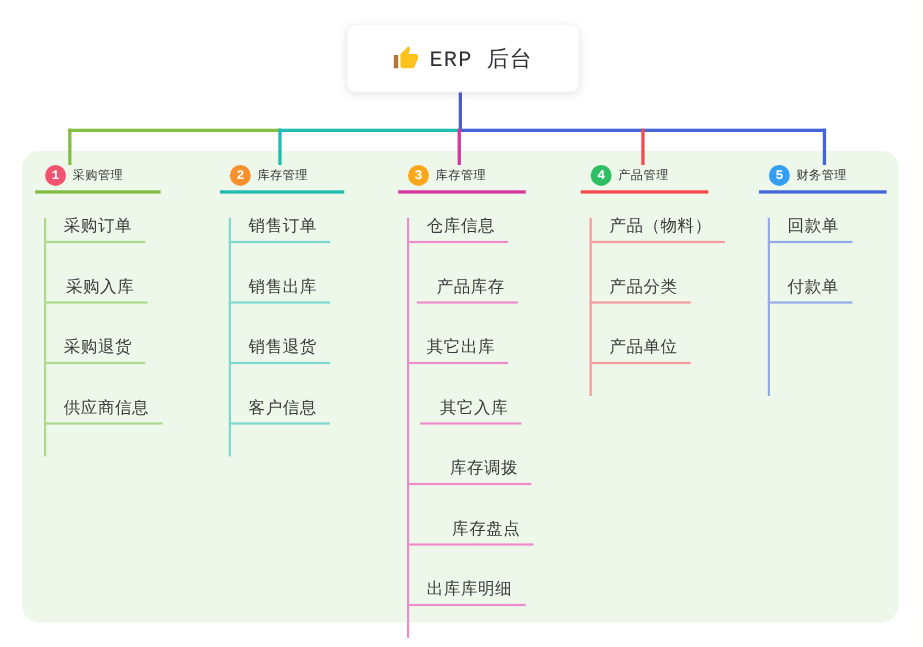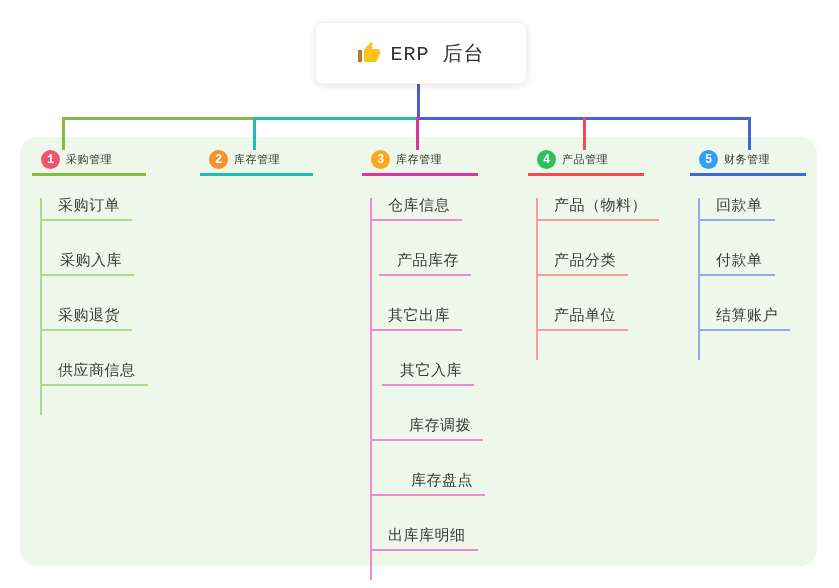--- a/index.html
+++ b/index.html
@@ -82,20 +82,27 @@
           <div class="child" style="border-bottom-color: rgb(172, 217, 140); padding-left: 20px;">采购入库</div>
           <div class="child" style="border-bottom-color: rgb(172, 217, 140);">采购退货</div>
           <div class="child" style="border-bottom-color: rgb(172, 217, 140);">供应商信息</div>
         </div>
       </div>
       <div class="branch" style="left: 200px; top: 146px;">
         <div class="branch-title" style="width: 113px; border-bottom-color: rgb(33, 188, 178);">
           <span class="badge" style="background: rgb(247, 144, 45);">2</span>
           <span class="branch-label">库存管理</span>
         </div>
+        <div class="children">
+          <div class="vline" style="background: rgb(127, 216, 208); height: 217px;"></div>
+          <div class="child first" style="border-bottom-color: rgb(127, 216, 208);">销售订单</div>
+          <div class="child" style="border-bottom-color: rgb(127, 216, 208);">销售出库</div>
+          <div class="child" style="border-bottom-color: rgb(127, 216, 208);">销售退货</div>
+          <div class="child" style="border-bottom-color: rgb(127, 216, 208);">客户信息</div>
+        </div>
       </div>
       <div class="branch" style="left: 362px; top: 146px;">
         <div class="branch-title" style="width: 116px; border-bottom-color: rgb(216, 53, 158);">
           <span class="badge" style="background: rgb(251, 167, 27);">3</span>
           <span class="branch-label">库存管理</span>
         </div>
         <div class="children">
           <div class="vline" style="background: rgb(238, 140, 203); height: 382px;"></div>
           <div class="child first" style="border-bottom-color: rgb(238, 140, 203);">仓库信息</div>
           <div class="child" style="border-bottom-color: rgb(238, 140, 203); margin-left: 17px;">产品库存</div>
@@ -120,18 +127,17 @@
       </div>
       <div class="branch" style="left: 690px; top: 146px;">
         <div class="branch-title" style="width: 116px; border-bottom-color: rgb(68, 101, 216);">
           <span class="badge" style="background: rgb(51, 159, 244);">5</span>
           <span class="branch-label">财务管理</span>
         </div>
         <div class="children">
           <div class="vline" style="background: rgb(147, 169, 232); height: 162px;"></div>
           <div class="child first" style="border-bottom-color: rgb(147, 169, 232);">回款单</div>
           <div class="child" style="border-bottom-color: rgb(147, 169, 232);">付款单</div>
-          <div class="child" style="border-bottom-color: rgb(147, 169, 232);">结算账户</div>
         </div>
       </div>
     </div>
 
 </div>
 
 </body></html>

